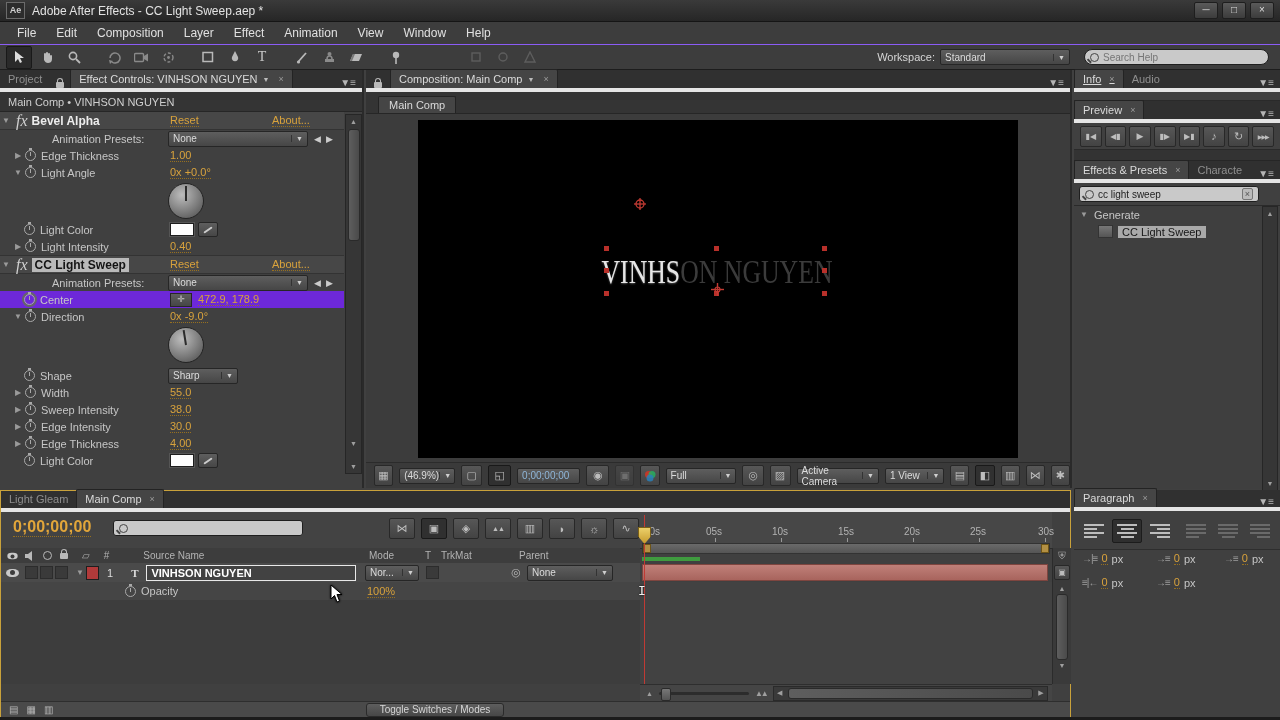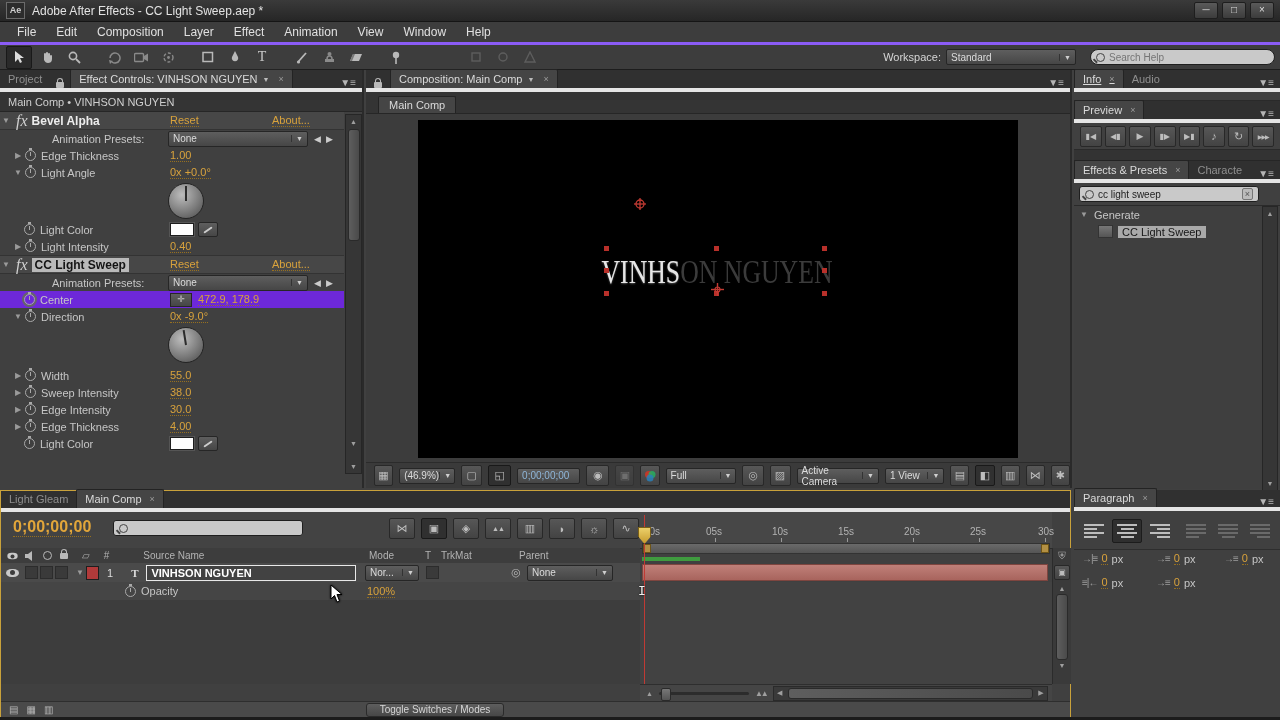--- a/index.html
+++ b/index.html
@@ -11,21 +11,21 @@
 
   
   .titlebar{left:0;top:0;width:1280px;height:22px;background:linear-gradient(#3a3a3a,#262626);
             border-bottom:1px solid #151515;display:flex;align-items:center;padding:0 6px;box-sizing:border-box;}
   .aelogo{width:17px;height:15px;background:#2c2c2c;border:1px solid #6b6b6b;color:#cfcfcf;
           font-size:9px;font-weight:bold;text-align:center;line-height:15px;margin-right:7px;}
   .wtitle{color:#e3e3e3;font-size:12px;}
   .winbtns{margin-left:auto;display:flex;gap:4px;}
   .winbtn{width:22px;height:15px;background:linear-gradient(#5a5a5a,#3c3c3c);border:1px solid #1e1e1e;
           color:#ddd;font-size:10px;text-align:center;line-height:14px;border-radius:2px;}
-  .menubar{left:0;top:22px;width:1280px;height:23px;background:#3d3d3d;border-bottom:3px solid #8b5cf6;
+  .menubar{left:0;top:22px;width:1280px;height:23px;background:#3d3d3d;border-bottom:1px solid #8b5cf6;
            display:flex;align-items:center;padding-left:8px;box-sizing:border-box;gap:2px;}
   .menu{padding:3px 9px;color:#e0e0e0;font-size:12px;}
   .tools{left:0;top:45px;width:1280px;height:25px;background:#3d3d3d;border-bottom:1px solid #1d1d1d;
          display:flex;align-items:center;padding-left:6px;box-sizing:border-box;gap:3px;}
   .tool{width:24px;height:21px;display:flex;align-items:center;justify-content:center;border-radius:2px;}
   .tool.active{background:#2a2a2a;border:1px solid #191919;}
   .tool svg{display:block;}
   .tsep{width:10px;}
   .wslabel{color:#d5d5d5;font-size:11px;margin-right:5px;}
   .dd{height:16px;background:linear-gradient(#5e5e5e,#464646);border:1px solid #262626;border-radius:2px;
@@ -202,21 +202,21 @@
     <div class="tool" style="opacity:.35;">
       <svg width="12" height="12">
           <circle cx="6" cy="6" r="4" fill="none" stroke="#999" stroke-width="1.4"></circle>
         </svg>
     </div>
     <div class="tool" style="opacity:.35;">
       <svg width="12" height="12">
           <polygon points="6,1 11,11 1,11" fill="none" stroke="#999" stroke-width="1.4"></polygon>
         </svg>
     </div>
-    <div style="margin-left:auto;display:flex;align-items:center;padding-right:5px;">
+    <div style="margin-left:auto;display:flex;align-items:center;padding-right:11px;">
       <span class="wslabel">Workspace:</span>
       <div class="dd" style="width:130px;">
         <span>Standard</span>
         <span class="arr">▼</span>
       </div>
       <div style="width:14px;"></div>
       <div class="searchbox" style="width:185px;">
         <span class="mag"></span>
         <input class="bare" placeholder="Search Help" style="">
       </div>
@@ -309,20 +309,28 @@
       <div class="ecrow">
         <span class="tw" style="margin-left:12px;">▼</span>
         <span class="sw"></span>
         <span class="lbl">Direction</span>
         <span class="vlink ecval">0x -9.0°</span>
       </div>
       <div style="height:42px;position:relative;">
         <div class="dial abs" style="left:168px;top:2px;">
             <div class="ptr" style="transform:rotate(-9deg);"></div>
           </div>
+      </div>
+      <div class="ecrow">
+        <span class="sw" style="margin-left:24px;"></span>
+        <span class="lbl">Shape</span>
+        <div class="dd abs" style="left:168px;width:70px;">
+          <span>Sharp</span>
+          <span class="arr">▼</span>
+        </div>
       </div>
       <div class="ecrow">
         <span class="tw" style="margin-left:12px;">▶</span>
         <span class="sw"></span>
         <span class="lbl">Width</span>
         <span class="vlink ecval">55.0</span>
       </div>
       <div class="ecrow">
         <span class="tw" style="margin-left:12px;">▶</span>
         <span class="sw"></span>

